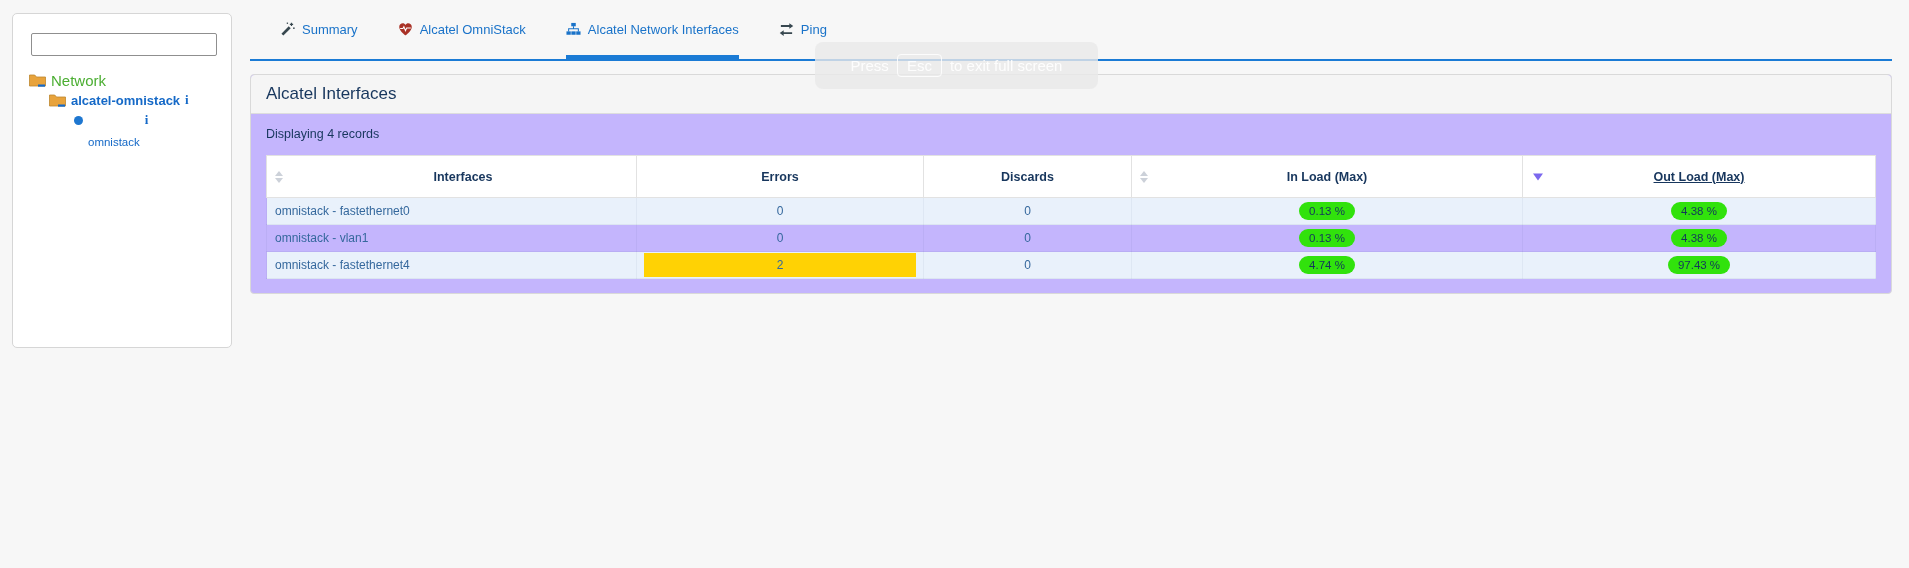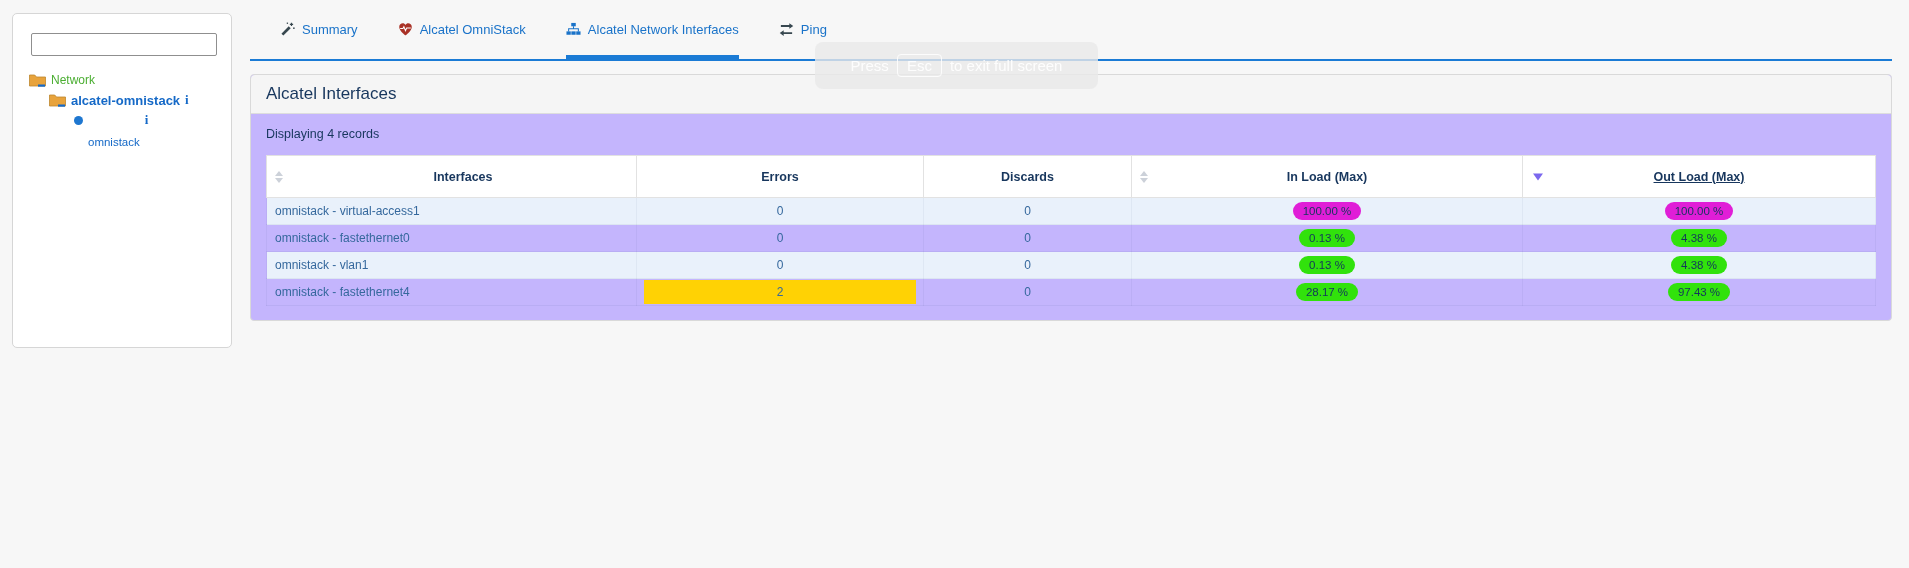--- a/index.html
+++ b/index.html
@@ -27,21 +27,21 @@
     font-size: 12px; padding: 0 6px;
     font-family: "Liberation Sans", sans-serif;
     outline: none; background: #fff;
   }
   .tree { position: absolute; left: 0; top: 56px; width: 100%; }
   .tree-row { display: flex; align-items: center; height: 20px; white-space: nowrap; }
   .tree-row.lvl0 { padding-left: 16px; }
   .tree-row.lvl1 { padding-left: 36px; }
   .tree-row.lvl2 { padding-left: 61px; }
   .tree-label { margin-left: 5px; cursor: pointer; }
-  .lbl-network { color: #4bae32; font-size: 12px; }
+  .lbl-network { color: #4bae32; font-size: 15px; }
   .lbl-group   { color: #1569c7; font-size: 13px; font-weight: 700; }
   .lbl-device  { color: #1569c7; font-size: 11.5px; margin-top: 44px; }
   .info-i {
     color: #1569c7; font-family: "Liberation Serif", serif;
     font-weight: 700; font-size: 13px; margin-left: 5px; cursor: pointer;
   }
   .dev-bullet { width: 9px; height: 9px; border-radius: 50%; background: #1e77d0; display: inline-block; }
   .folder-svg { display: inline-block; vertical-align: middle; }
 
   
@@ -240,48 +240,41 @@
                 </span>
               <span>In Load (Max)</span>
             </th>
             <th>
               <span class="sort-desc"></span>
               <span class="underlined">Out Load (Max)</span>
             </th>
           </tr>
         </thead>
         <tbody>
-            <tr>
-    <td class="first">omnistack - virtual-access1</td>
-    <td><span>0</span></td>
-    <td>0</td>
-    <td><span class="badge" style="background: rgb(224, 30, 215);">100.00 %</span></td>
-    <td><span class="badge" style="background: rgb(224, 30, 215);">100.00 %</span></td>
-  </tr>
             <tr>
     <td class="first">omnistack - fastethernet0</td>
     <td><span>0</span></td>
     <td>0</td>
     <td><span class="badge" style="background: rgb(49, 226, 12);">0.13 %</span></td>
     <td><span class="badge" style="background: rgb(49, 226, 12);">4.38 %</span></td>
   </tr>
             <tr>
     <td class="first">omnistack - vlan1</td>
     <td><span>0</span></td>
     <td>0</td>
     <td><span class="badge" style="background: rgb(49, 226, 12);">0.13 %</span></td>
     <td><span class="badge" style="background: rgb(49, 226, 12);">4.38 %</span></td>
   </tr>
             <tr>
     <td class="first">omnistack - fastethernet4</td>
     <td>
                 <span class="cell-hl">2</span>
               </td>
     <td>0</td>
-    <td><span class="badge" style="background: rgb(49, 226, 12);">28.17 %</span></td>
+    <td><span class="badge" style="background: rgb(49, 226, 12);">4.74 %</span></td>
     <td><span class="badge" style="background: rgb(49, 226, 12);">97.43 %</span></td>
   </tr>
           </tbody>
       </table>
     </div>
   </div>
 </div>
 
 <div class="fs-toast">
   <span>Press</span>

